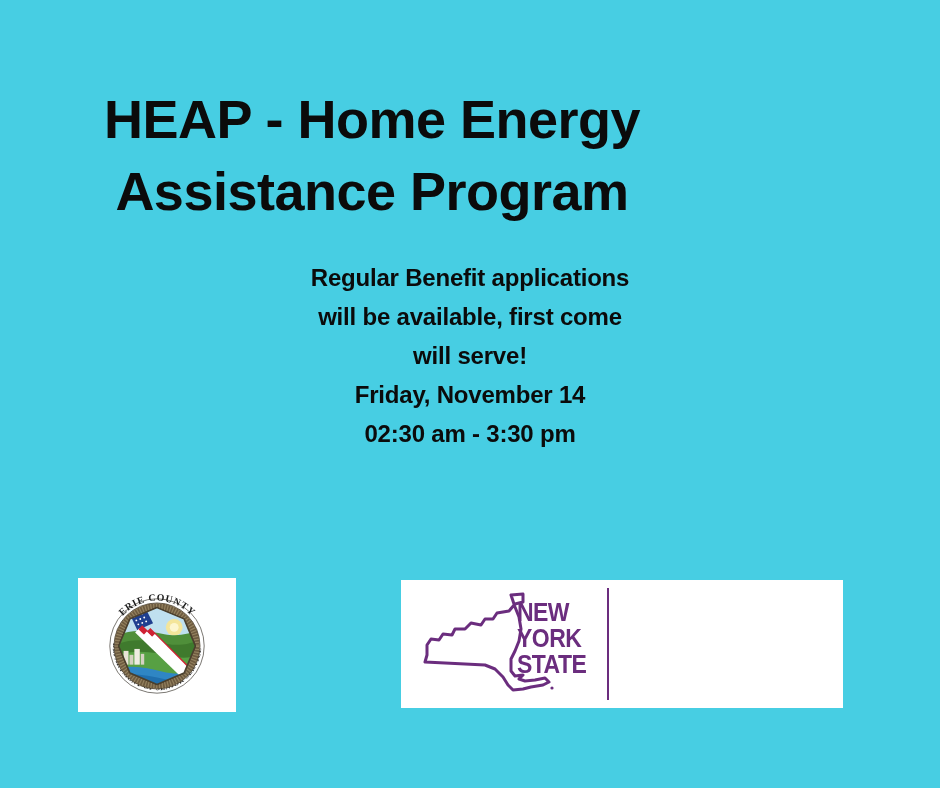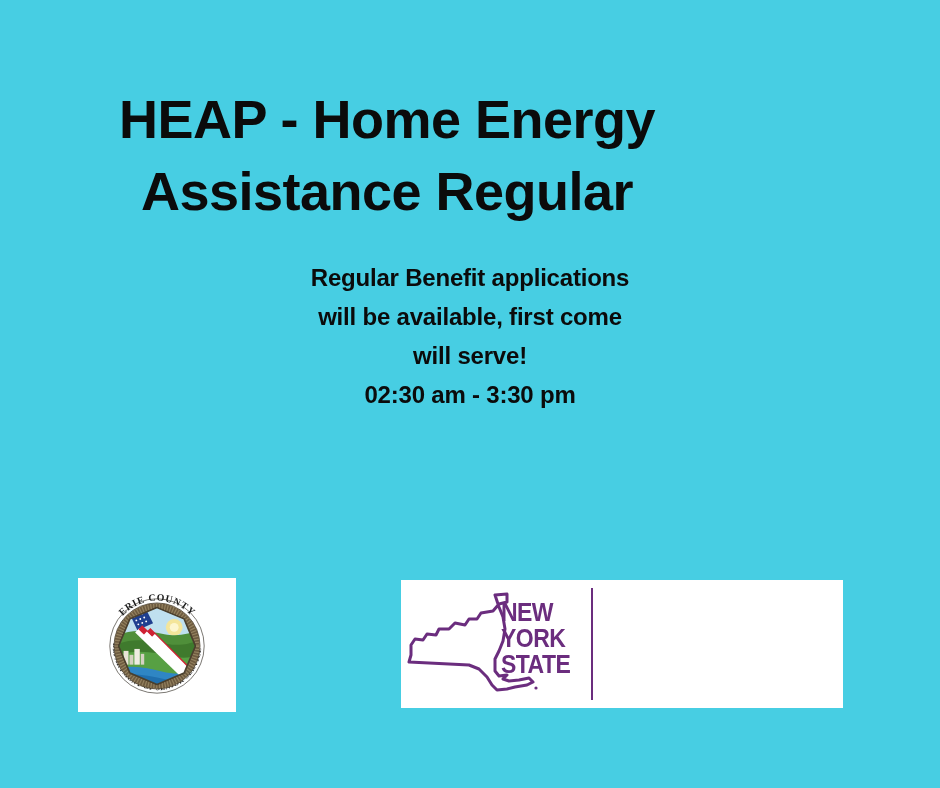--- a/index.html
+++ b/index.html
@@ -27,21 +27,20 @@
     left: 0;
     top: 83px;
     width: 744px;
     text-align: center;
     color: #0b0b0b;
     font-family: "Liberation Sans", sans-serif;
     font-weight: bold;
     font-size: 54px;
     line-height: 72px;
     letter-spacing: -0.5px;
-    padding-left: 15px;
   }
   .headline .hl-line { display: block; white-space: pre; }
 
   
   .body-copy {
     position: absolute;
     left: 0;
     top: 258px;
     width: 940px;
     text-align: center;
@@ -90,20 +89,21 @@
     height: 128px;
     background: #ffffff;
     display: flex;
     align-items: center;
   }
   .nyc-left {
     position: relative;
     width: 190px;
     height: 118px;
     flex: 0 0 190px;
+    margin-left: 16px;
   }
   .ny-map {
     position: absolute;
     left: 2px;
     top: 4px;
     width: 150px;
     height: 112px;
   }
   .nys-words {
     position: absolute;
@@ -147,27 +147,28 @@
   }
   .nyc-tagline span { display: block; }
 </style>
 </head>
 <body>
 
 <div id="flyer">
 
   <div class="headline">
     <span class="hl-line">HEAP - Home Energy</span>
-    <span class="hl-line">Assistance Regular</span>
+    <span class="hl-line">Assistance Program</span>
   </div>
 
   <div class="body-copy">
     <span class="bc-line">Regular Benefit applications</span>
     <span class="bc-line">will be available, first come</span>
     <span class="bc-line">will serve!</span>
+    <span class="bc-line">Friday, November 14</span>
     <span class="bc-line">02:30 am - 3:30 pm</span>
   </div>
 
   <div class="logo-strip">
 
     <div class="erie-card">
       <svg class="seal" viewBox="0 0 240 240">
         <defs>
           <path id="arcTop" d="M 26,124 A 94,94 0 0 1 214,124" fill="none"></path>
           <path id="arcBottom" d="M 30,122 A 90,90 0 0 0 210,122" fill="none"></path>

